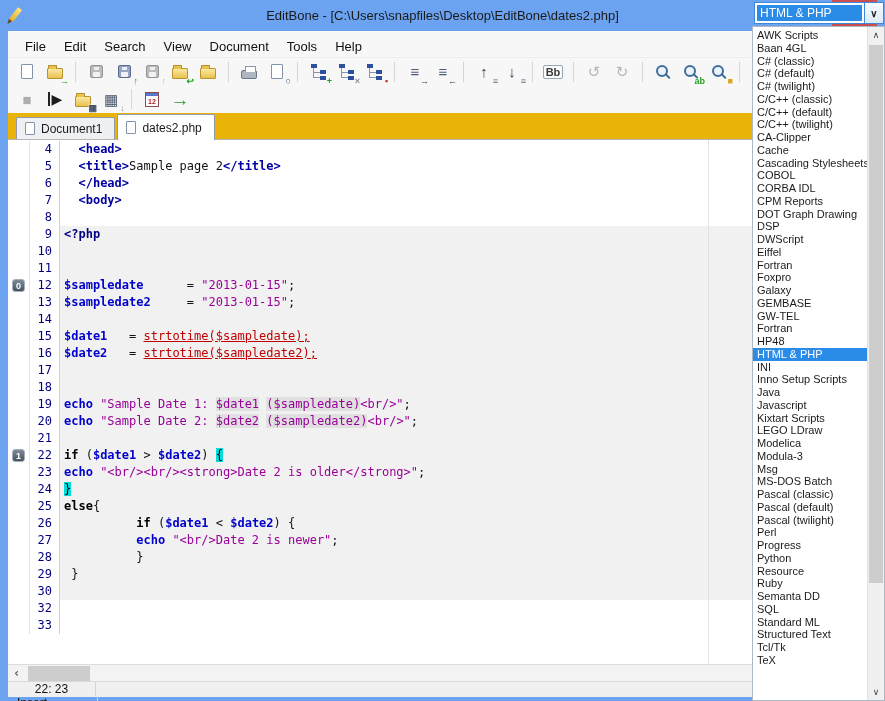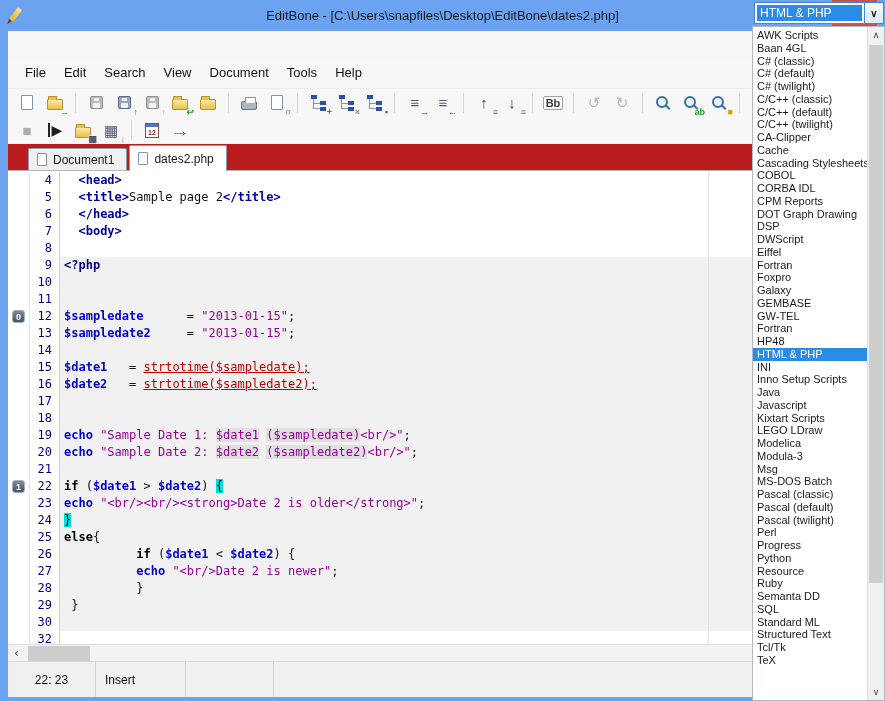--- a/index.html
+++ b/index.html
@@ -12,21 +12,21 @@
   .pencil { width:5px; height:15px; background:linear-gradient(#ffe27a,#e2b132); transform:rotate(38deg); border-radius:1px; position:relative; margin:0 15px 2px 13px; }
   .pencil::after { content:""; position:absolute; bottom:-5px; left:0; border-left:2.5px solid transparent; border-right:2.5px solid transparent; border-top:5px solid #6a4a1a; }
   .title-text { position:absolute; left:0; right:0; top:0; height:31px; display:flex; align-items:center; justify-content:center; font-size:13px; color:#1a1a1a; pointer-events:none; }
   .tb-controls { margin-left:auto; display:flex; align-items:flex-start; height:31px; }
   .tb-min,.tb-max { width:26px; height:26px; display:flex; align-items:center; justify-content:center; color:#111; font-size:13px; }
   .tb-close { width:45px; height:27px; margin-right:8px; background:#c9504f; color:#fff; display:flex; align-items:center; justify-content:center; font-size:15px; font-weight:bold; }
 
   
   .content { position:absolute; left:8px; top:31px; right:7px; bottom:4px; background:#f6f6f6; display:flex; flex-direction:column; }
 
-  .menubar { height:26px; display:flex; align-items:flex-start; padding-left:8px; font-size:13px; color:#111; background:#f7f7f7;margin-top:31px; }
+  .menubar { height:26px; display:flex; align-items:flex-end; padding-left:8px; font-size:13px; color:#111; background:#f7f7f7; }
   .menu-item { padding:3px 9px; }
 
   .trow { display:flex; align-items:center; height:28px; padding-left:6px; gap:2px; background:#f7f7f7; }
   .trow1 { border-top:1px solid #ededed; }
   .tbtn { width:26px; height:24px; display:flex; align-items:center; justify-content:center; position:relative; border:1px solid transparent; border-radius:2px; background:none; }
   .tbtn.sel { background:#cfe4f8; border-color:#7cabdc; }
   .tbtn.dim { filter:grayscale(1); opacity:.7; }
   .tsep { width:1px; height:20px; background:#d6d6d6; margin:0 5px; flex:none; }
 
   .ic { position:relative; width:22px; height:22px; display:flex; align-items:center; justify-content:center; }
@@ -47,21 +47,21 @@
   .g-mag::before { content:""; position:absolute; left:1px; top:1px; width:8px; height:8px; border:2px solid #3f6d99; border-radius:50%; background:#eaf2fa; }
   .g-mag::after { content:""; position:absolute; left:9px; top:11px; width:7px; height:2px; background:#3f6d99; transform:rotate(45deg); border-radius:1px; }
   .g-tree { width:15px; height:16px; background-repeat:no-repeat;
     background-image:linear-gradient(#2c4fa0,#2c4fa0),linear-gradient(#2c4fa0,#2c4fa0),linear-gradient(#2c4fa0,#2c4fa0),linear-gradient(#8a96a6,#8a96a6),linear-gradient(#8a96a6,#8a96a6),linear-gradient(#8a96a6,#8a96a6);
     background-size:6px 4px,6px 4px,6px 4px,1px 10px,7px 1px,7px 1px;
     background-position:0 0,9px 6px,9px 12px,2px 4px,2px 8px,2px 13px; }
   .g-cal { width:14px; height:15px; background:#fff; border:1px solid #8a4a4a; position:relative; display:flex; align-items:flex-end; justify-content:center; font:bold 7px "Liberation Sans",sans-serif; color:#a82222; padding-bottom:1px; }
   .g-cal::before { content:""; position:absolute; left:0; top:0; right:0; height:3px; background:#5577cc; }
 
   
-  .tabbar { height:27px; background:#b91c1c; border-bottom:1px solid #b6b6b6; display:flex; align-items:flex-end; padding-left:20px; position:relative; }
+  .tabbar { height:27px; background:#eab308; border-bottom:1px solid #b6b6b6; display:flex; align-items:flex-end; padding-left:8px; position:relative; }
   .tab { display:flex; align-items:center; gap:6px; font-size:12px; color:#1a1a1a; padding:0 12px 0 8px; border:1px solid #8f9aa6; border-bottom:none; border-radius:2px 2px 0 0; background:#eef0f2; height:22px; margin-right:2px; }
   .tab .g-page { width:10px; height:13px; }
   .tab.active { background:#fff; height:26px; margin-bottom:-1px; z-index:2; }
 
   
   .editor { flex:1; position:relative; background:#fff; overflow:hidden; font-family:"DejaVu Sans Mono", monospace; font-size:12px; }
   .rows { position:absolute; left:0; right:0; top:1px; bottom:17px; }
   .crow { display:flex; height:17px; line-height:17px; white-space:pre; }
   .c-bm { width:22px; flex:none; background:#fff; border-right:1px solid #e4e4e4; display:flex; align-items:center; justify-content:center; }
   .c-num { width:30px; flex:none; text-align:right; padding-right:7px; color:#000080; background:#fff; border-right:1px solid #d2d2d2; }
@@ -79,21 +79,21 @@
   .s-kw { color:#000; font-weight:bold; }
   .s-echo { color:#0000cc; font-weight:bold; }
   .s-brc { background:#00dcdc; color:#000; }
 
   .hscroll { position:absolute; left:0; right:0; bottom:0; height:17px; background:#f3f3f3; border-top:1px solid #dcdcdc; z-index:6; }
   .hs-btn { position:absolute; top:0; width:17px; height:16px; display:flex; align-items:center; justify-content:center; color:#555; font-size:12px; font-weight:bold; }
   .hs-left { left:0; } .hs-right { right:0; }
   .hs-thumb { position:absolute; left:20px; top:1px; width:62px; height:15px; background:#cdcdcd; }
 
   
-  .statusbar { height:36px; background:#f0f0f0; border-top:1px solid #d9d9d9; display:flex; align-items:stretch; font-size:12px; color:#111; }
+  .statusbar { height:16px; background:#f0f0f0; border-top:1px solid #d9d9d9; display:flex; align-items:stretch; font-size:12px; color:#111;flex-direction:column; }
   .sb-cell { display:flex; align-items:center; border-right:1px solid #d4d4d4; }
   .sb-pos { width:88px; justify-content:center; }
   .sb-mode { width:90px; padding-left:9px; }
   .sb-3 { width:88px; }
   .sb-rest { flex:1; border-right:none; }
 
   
   .combo { position:absolute; top:2px; right:1px; width:130px; height:22px; background:#fff; border:1px solid #3f87d9; display:flex; align-items:center; z-index:21; }
   .combo-value { flex:1; margin:2px; background:#2b8ce8; color:#fff; font-size:12px; padding:1px 3px; white-space:nowrap; overflow:hidden; }
   .combo-btn { width:19px; align-self:stretch; border-left:1px solid #3f87d9; background:linear-gradient(#f7fbfe,#dcebf8); display:flex; align-items:center; justify-content:center; font-size:10px; font-weight:bold; color:#222; }

